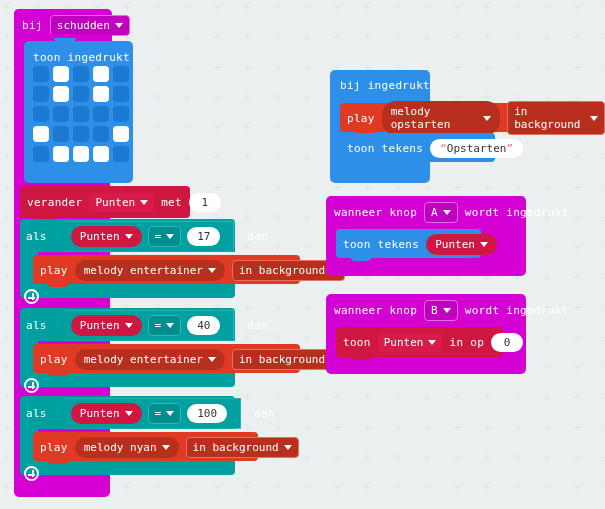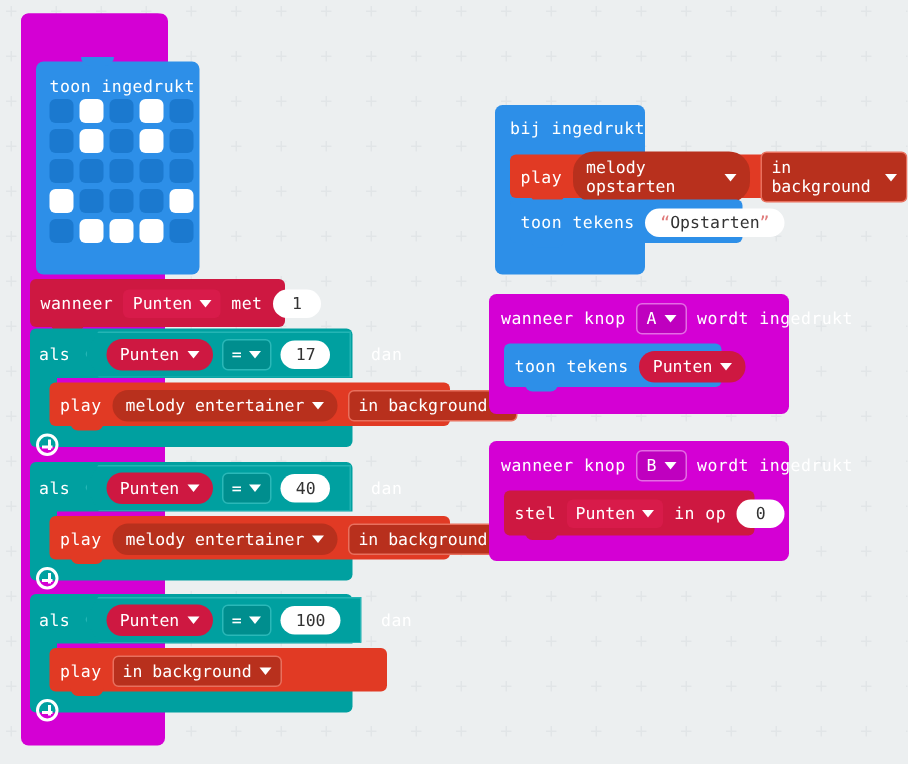--- a/index.html
+++ b/index.html
@@ -450,20 +450,27 @@
     <div class="cross" style="left: 544px; top: 484px;"></div>
     <div class="cross" style="left: 574px; top: 484px;"></div>
     <div class="cross" style="left: 604px; top: 484px;"></div>
   </div>
 
 <div class="layer">
 
   <div class="blk c-event" style="left:14px;top:9px;width:96px;height:488px;border-radius:5px 5px 5px 5px;"></div>
 
   <div class="blk c-event" style="left:14px;top:9px;width:98px;height:32px;border-radius:5px 5px 0 0;"></div>
+  <div class="blk row" style="left:22px;top:16px;height:18px;">
+    <span class="txt">bij</span>
+    <span class="field fld-event">
+      <span>schudden</span>
+      <i class="caret"></i>
+    </span>
+  </div>
 
   <div class="blk c-event" style="left:14px;top:34px;width:98px;height:10px;"></div>
 
   <div class="blk c-basic" style="left:24px;top:41px;width:109px;height:142px;border-radius:5px;"></div>
   <div class="blk c-basic" style="left:54px;top:38px;width:22px;height:6px;border-radius:0 0 6px 6px;"></div>
   <div class="blk txt" style="left:33px;top:52px;">toon ingedrukt</div>
   <div class="led-grid" style="left:33px;top:66px;">
     <div class="led off"></div>
     <div class="led on"></div>
     <div class="led off"></div>
@@ -491,21 +498,21 @@
     <div class="led off"></div>
     <div class="led on"></div>
     <div class="led on"></div>
     <div class="led on"></div>
     <div class="led off"></div>
   </div>
 
   <div class="blk c-var" style="left:20px;top:186px;width:170px;height:32px;border-radius:4px;"></div>
   <div class="blk c-var" style="left:34px;top:216px;width:22px;height:5px;border-radius:0 0 6px 6px;"></div>
   <div class="blk row" style="left:27px;top:194px;height:17px;">
-    <span class="txt">wanneer</span>
+    <span class="txt">verander</span>
     <span class="field fld-var">
       <span>Punten</span>
       <i class="caret"></i>
     </span>
     <span class="txt">met</span>
     <span class="numpill">1</span>
   </div>
 
   <div class="blk c-logic" style="left:20px;top:219px;width:215px;height:33px;border-radius:4px 4px 0 0;"></div>
   <div class="blk c-logic" style="left:20px;top:250px;width:18px;height:38px;"></div>
@@ -589,20 +596,24 @@
         <i class="caret"></i>
       </span>
       <span class="numpill">100</span>
     </span>
     <span class="txt" style="margin-left:6px;">dan</span>
   </div>
   <div class="blk c-music" style="left:33px;top:432px;width:225px;height:29px;border-radius:4px;"></div>
   <div class="blk c-music" style="left:47px;top:459px;width:22px;height:5px;border-radius:0 0 6px 6px;"></div>
   <div class="blk row" style="left:40px;top:439px;height:16px;">
     <span class="txt">play</span>
+    <span class="field round fld-music">
+      <span>melody nyan</span>
+      <i class="caret"></i>
+    </span>
     <span class="field fld-music" style="border:1px solid #e8705e;">
       <span>in background</span>
       <i class="caret"></i>
     </span>
   </div>
   <div class="plus" style="left:24px;top:466px;"></div>
 
   <div class="blk c-basic" style="left:330px;top:70px;width:100px;height:113px;border-radius:5px;"></div>
   <div class="blk txt" style="left:340px;top:80px;">bij ingedrukt</div>
 
@@ -655,21 +666,21 @@
     <span class="txt">wanneer knop</span>
     <span class="field fld-event">
       <span>B</span>
       <i class="caret"></i>
     </span>
     <span class="txt">wordt ingedrukt</span>
   </div>
   <div class="blk c-var" style="left:336px;top:327px;width:167px;height:30px;border-radius:4px;"></div>
   <div class="blk c-var" style="left:350px;top:355px;width:22px;height:5px;border-radius:0 0 6px 6px;"></div>
   <div class="blk row" style="left:343px;top:334px;height:17px;">
-    <span class="txt">stel</span>
+    <span class="txt">toon</span>
     <span class="field fld-var">
       <span>Punten</span>
       <i class="caret"></i>
     </span>
     <span class="txt">in op</span>
     <span class="numpill">0</span>
   </div>
 
 </div>
 

